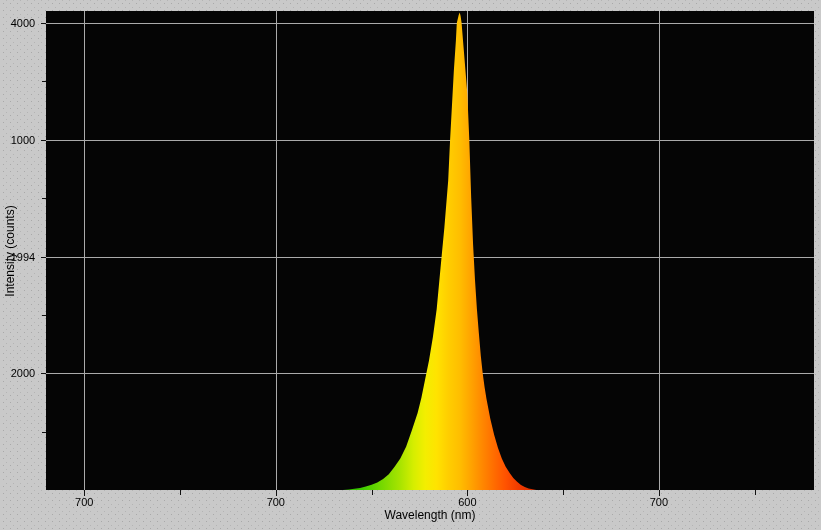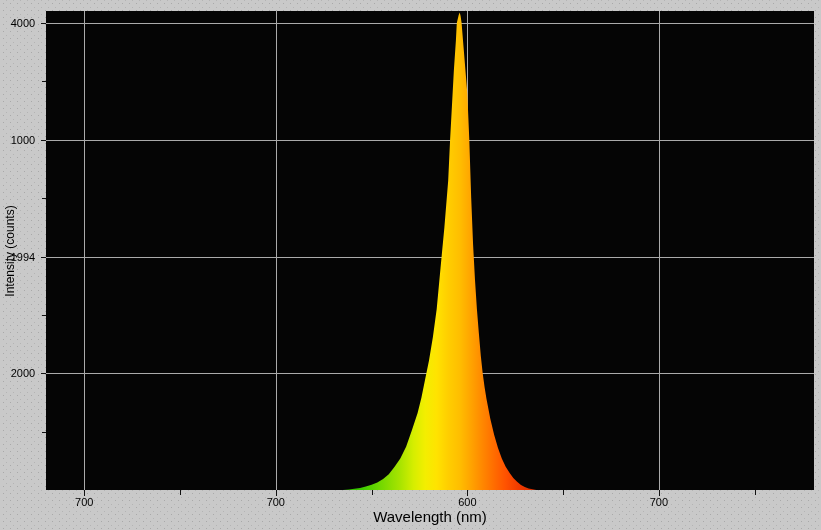--- a/index.html
+++ b/index.html
@@ -13,21 +13,21 @@
       radial-gradient(#b4b4b4 0.8px, rgba(0,0,0,0) 1px);
     background-size:7px 7px,7px 7px;
     background-position:0 0,3px 4px;
   }
   #chart-svg{position:absolute;left:0;top:0;}
   .ticklabel{position:absolute;font-size:11px;color:#000;}
   .ylab{width:32px;text-align:center;height:13px;line-height:13px;}
   .xlab{width:40px;text-align:center;height:13px;line-height:13px;}
   .xtitle{
     position:absolute;left:330px;top:508px;width:200px;
-    text-align:center;font-size:15px;color:#000;
+    text-align:center;font-size:12px;color:#000;
   }
   .ytitle{
     position:absolute;left:-90px;top:244px;width:200px;height:14px;
     text-align:center;font-size:12px;color:#000;
     transform:rotate(-90deg);transform-origin:center center;
   }
 </style>
 </head>
 <body>
 

